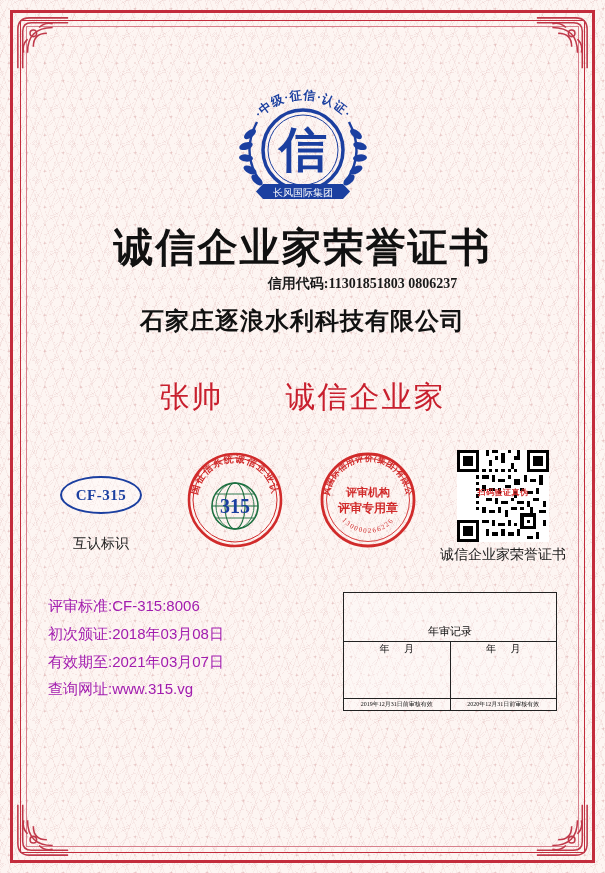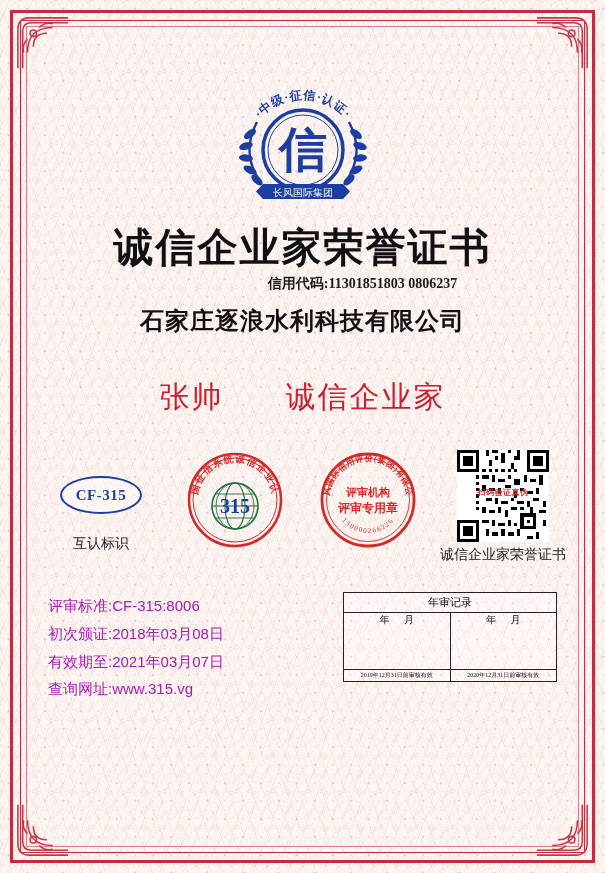--- a/index.html
+++ b/index.html
@@ -211,20 +211,21 @@
     border: 1px solid #222;
     background: rgba(255,255,255,0.25);
   }
   .annual-title {
     text-align: center;
     font-size: 11px;
     font-family: "Liberation Serif", "DejaVu Serif", serif;
     border-bottom: 1px solid #222;
     padding: 2px 0;
     color: #111;
+    margin-top: 29px;
   }
   .annual-cells {
     display: flex;
     height: 68px;
   }
   .annual-cell {
     flex: 1;
     display: flex;
     flex-direction: column;
     justify-content: space-between;

